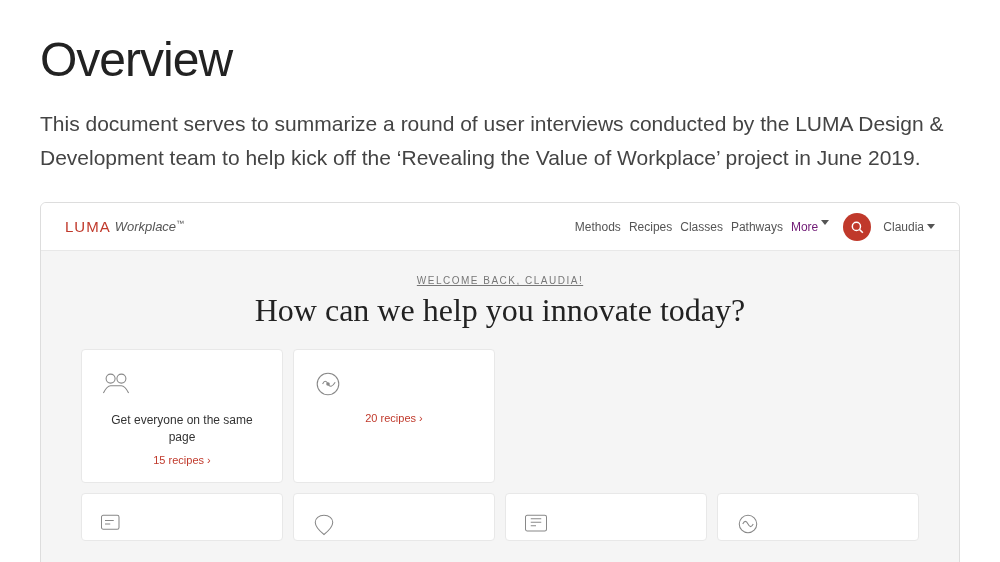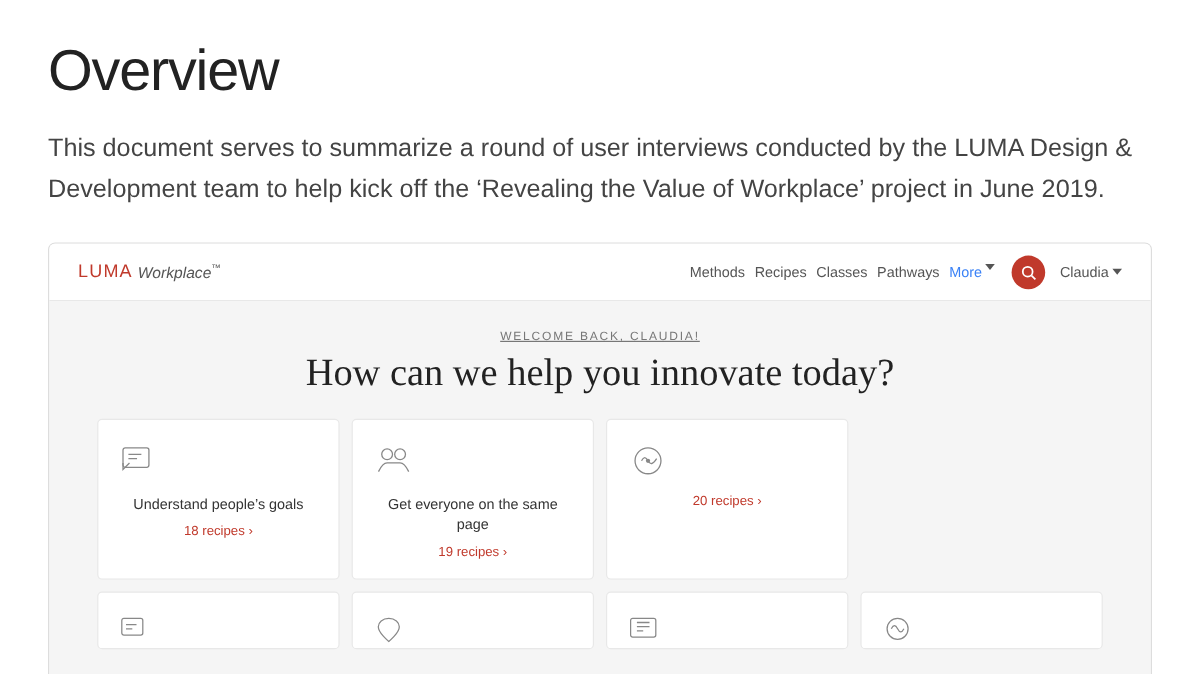--- a/index.html
+++ b/index.html
@@ -87,21 +87,21 @@
       color: #555;
       cursor: pointer;
       white-space: nowrap;
     }
 
     .luma-more {
       display: flex;
       align-items: flex-start;
       gap: 3px;
       font-size: 12px;
-      color: #3b82f6;
+      color: #701a75;
       cursor: pointer;
     }
 
     .chevron-down {
       width: 0;
       height: 0;
       border-left: 4px solid transparent;
       border-right: 4px solid transparent;
       border-top: 5px solid #555;
       display: inline-block;
@@ -268,43 +268,31 @@
       <span class="chevron-down"></span>
     </span>
   </nav>
 
   <div class="luma-hero">
     <div class="welcome-text">WELCOME BACK, CLAUDIA!</div>
     <h2 class="hero-heading">How can we help you innovate today?</h2>
 
     <div class="luma-cards">
 
-      <div class="luma-card">
-        <div class="card-icon">
-          <svg viewBox="0 0 40 40">
-            <rect x="5" y="8" width="24" height="18" rx="2"></rect>
-            <polyline points="5,22 5,28 11,22"></polyline>
-            <line x1="10" y1="14" x2="22" y2="14"></line>
-            <line x1="10" y1="18" x2="18" y2="18"></line>
-          </svg>
-        </div>
-        <div class="card-title">Understand people’s goals</div>
-        <div class="card-link">18 recipes ›</div>
-      </div>
 
       <div class="luma-card">
         <div class="card-icon">
           <svg viewBox="0 0 40 40">
             <circle cx="14" cy="14" r="5"></circle>
             <circle cx="26" cy="14" r="5"></circle>
             <path d="M6 30 Q10 22 14 22 Q20 22 26 22 Q30 22 34 30"></path>
           </svg>
         </div>
         <div class="card-title">Get everyone on the same page</div>
-        <div class="card-link">19 recipes ›</div>
+        <div class="card-link">15 recipes ›</div>
       </div>
 
 
       <div class="luma-card">
         <div class="card-icon">
           <svg viewBox="0 0 40 40">
             <circle cx="20" cy="20" r="12"></circle>
             <path d="M14 20 Q17 14 20 20 Q23 26 28 18"></path>
             <circle cx="20" cy="20" r="2" fill="#888" stroke="none"></circle>
           </svg>

